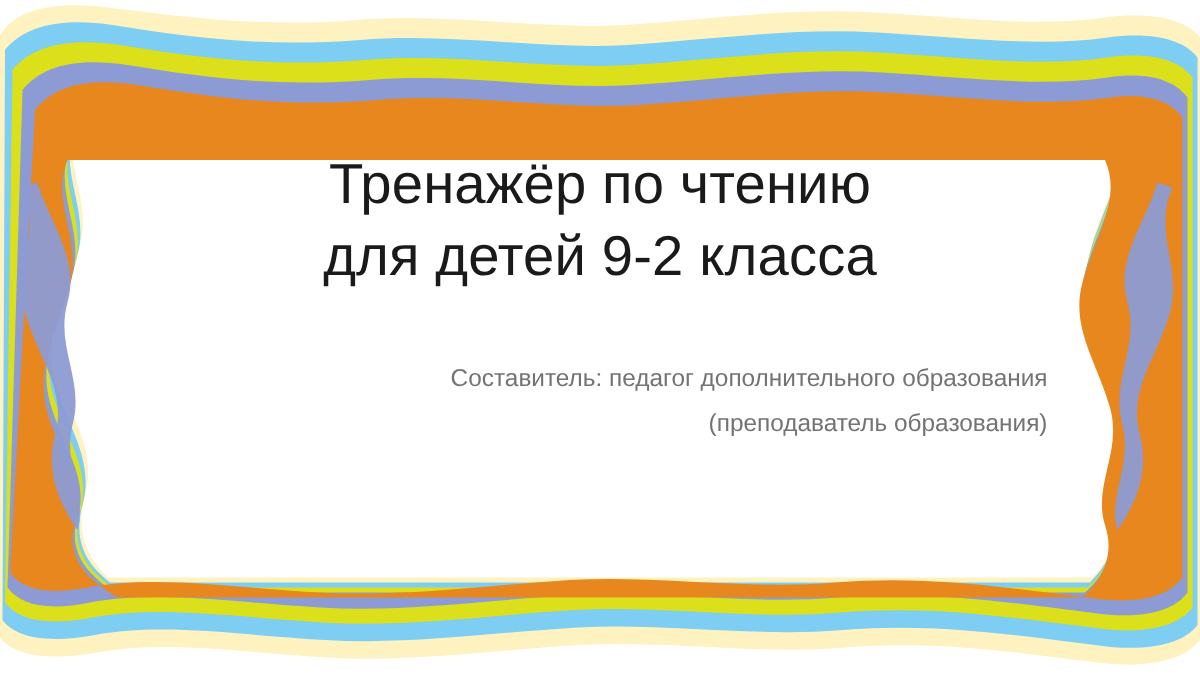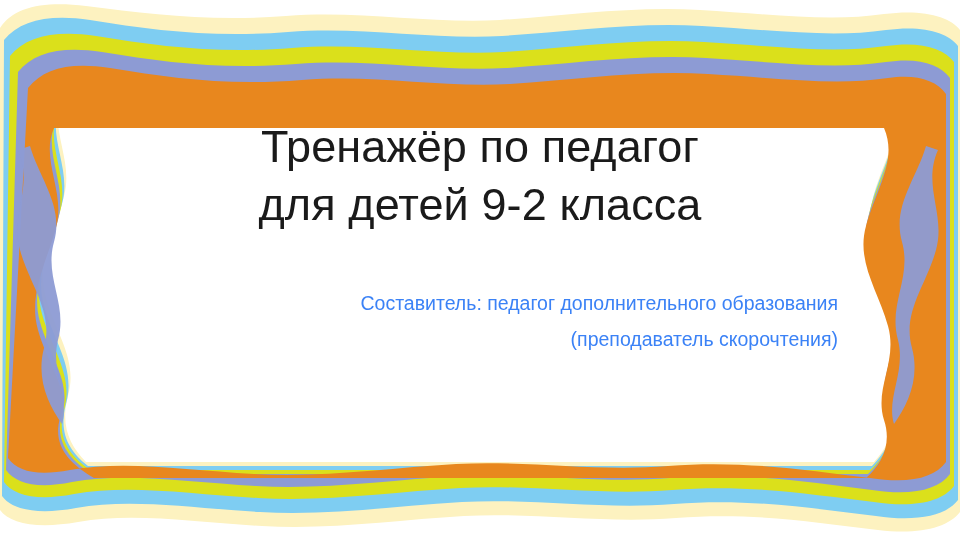--- a/index.html
+++ b/index.html
@@ -49,21 +49,21 @@
   .subtitle-block {
     position: absolute;
     left: 200px;
     top: 285px;
     width: 638px;
     text-align: right;
   }
   .subtitle-line {
     font-size: 19.5px;
     line-height: 36px;
-    color: #3b82f6;
+    color: #737373;
     font-weight: 400;
     white-space: nowrap;
   }
 </style>
 </head>
 <body>
 
 <div id="slide">
 
   <svg id="border-frame" viewBox="0 0 960 540" preserveAspectRatio="none">
@@ -219,24 +219,24 @@
              C 886,398 906,372 898,340
              C 888,304 912,278 902,242
              C 892,206 916,180 926,146
              Z"></path>
 
   </svg>
 
   <div id="content">
 
     <div class="title-block">
-      <div class="title-line">Тренажёр по педагог</div>
+      <div class="title-line">Тренажёр по чтению</div>
       <div class="title-line">для детей 9-2 класса</div>
     </div>
 
     <div class="subtitle-block">
       <div class="subtitle-line">Составитель: педагог дополнительного образования</div>
-      <div class="subtitle-line">(преподаватель скорочтения)</div>
+      <div class="subtitle-line">(преподаватель образования)</div>
     </div>
 
   </div>
 
 </div>
 
 </body></html>

